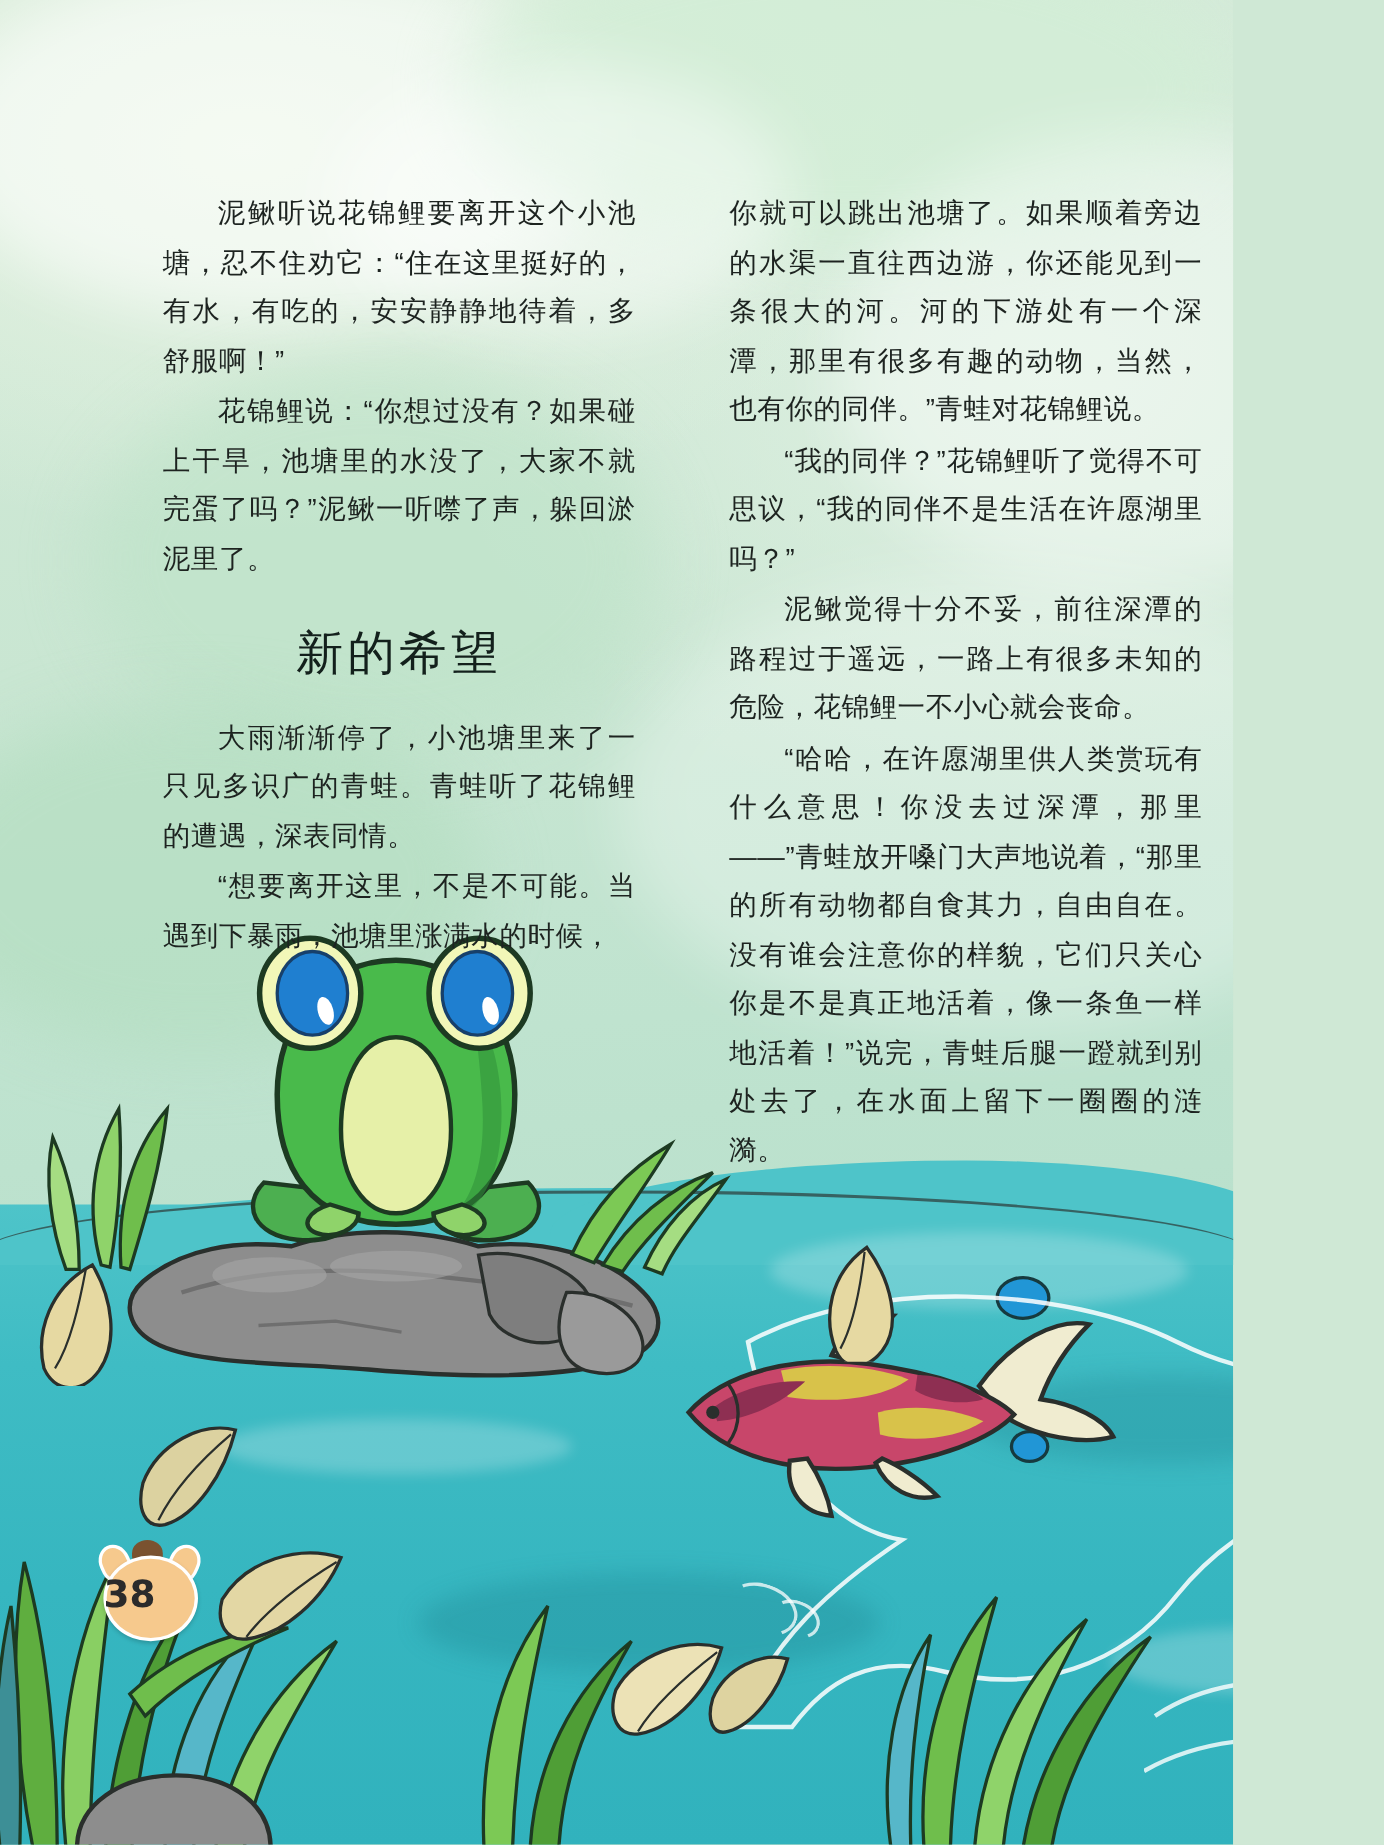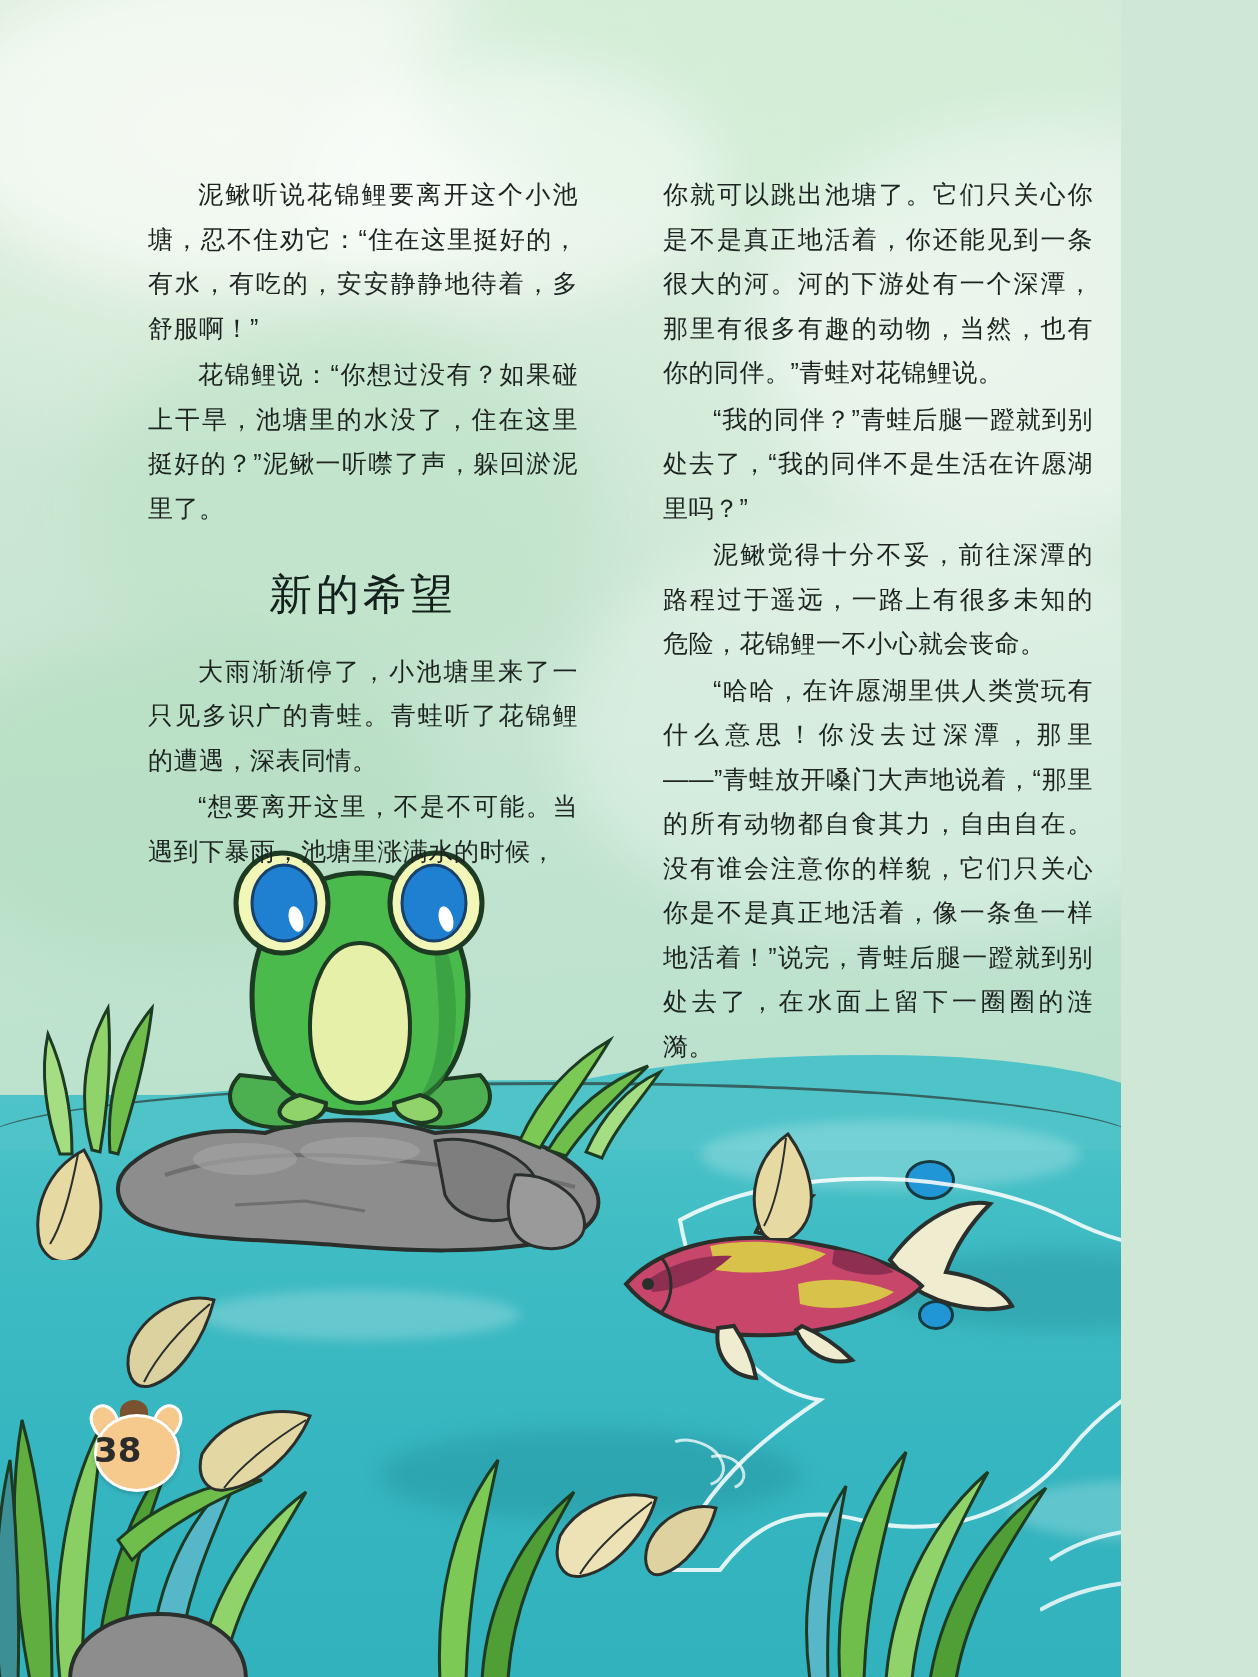--- a/index.html
+++ b/index.html
@@ -234,29 +234,29 @@
   </svg>
   <svg style="position:absolute; left:1040px; top:1500px; width:230px; height:180px; z-index:20;" viewBox="0 0 230 180">
     <path d="M10,60 C70,20 160,20 225,50" fill="none" stroke="#ffffff" stroke-width="4" opacity=".8"></path>
     <path d="M0,110 C70,70 170,75 230,105" fill="none" stroke="#ffffff" stroke-width="4" opacity=".8"></path>
   </svg>
 
   <div class="columns">
 
     <div class="col col-left">
       <p>泥鳅听说花锦鲤要离开这个小池塘，忍不住劝它：“住在这里挺好的，有水，有吃的，安安静静地待着，多舒服啊！”</p>
-      <p>花锦鲤说：“你想过没有？如果碰上干旱，池塘里的水没了，住在这里挺好的？”泥鳅一听噤了声，躲回淤泥里了。</p>
+      <p>花锦鲤说：“你想过没有？如果碰上干旱，池塘里的水没了，大家不就完蛋了吗？”泥鳅一听噤了声，躲回淤泥里了。</p>
       <div class="section-title">新的希望</div>
       <p>大雨渐渐停了，小池塘里来了一只见多识广的青蛙。青蛙听了花锦鲤的遭遇，深表同情。</p>
       <p>“想要离开这里，不是不可能。当遇到下暴雨，池塘里涨满水的时候，</p>
     </div>
 
     <div class="col col-right">
-      <p style="text-indent:0;">你就可以跳出池塘了。它们只关心你是不是真正地活着，你还能见到一条很大的河。河的下游处有一个深潭，那里有很多有趣的动物，当然，也有你的同伴。”青蛙对花锦鲤说。</p>
-      <p>“我的同伴？”青蛙后腿一蹬就到别处去了，“我的同伴不是生活在许愿湖里吗？”</p>
+      <p style="text-indent:0;">你就可以跳出池塘了。如果顺着旁边的水渠一直往西边游，你还能见到一条很大的河。河的下游处有一个深潭，那里有很多有趣的动物，当然，也有你的同伴。”青蛙对花锦鲤说。</p>
+      <p>“我的同伴？”花锦鲤听了觉得不可思议，“我的同伴不是生活在许愿湖里吗？”</p>
       <p>泥鳅觉得十分不妥，前往深潭的路程过于遥远，一路上有很多未知的危险，花锦鲤一不小心就会丧命。</p>
       <p>“哈哈，在许愿湖里供人类赏玩有什么意思！你没去过深潭，那里——”青蛙放开嗓门大声地说着，“那里的所有动物都自食其力，自由自在。没有谁会注意你的样貌，它们只关心你是不是真正地活着，像一条鱼一样地活着！”说完，青蛙后腿一蹬就到别处去了，在水面上留下一圈圈的涟漪。</p>
     </div>
 
   </div>
 
   <svg class="rock" viewBox="0 0 520 200">
     <path d="M25,110 C60,80 110,72 160,78 C210,60 280,62 330,78 C390,70 450,88 480,120
              C505,145 495,175 450,185 C380,200 300,196 230,190 C160,184 80,186 40,168
              C10,154 5,128 25,110 Z" fill="#8d8d8d" stroke="#2a2f2c" stroke-width="4"></path>

